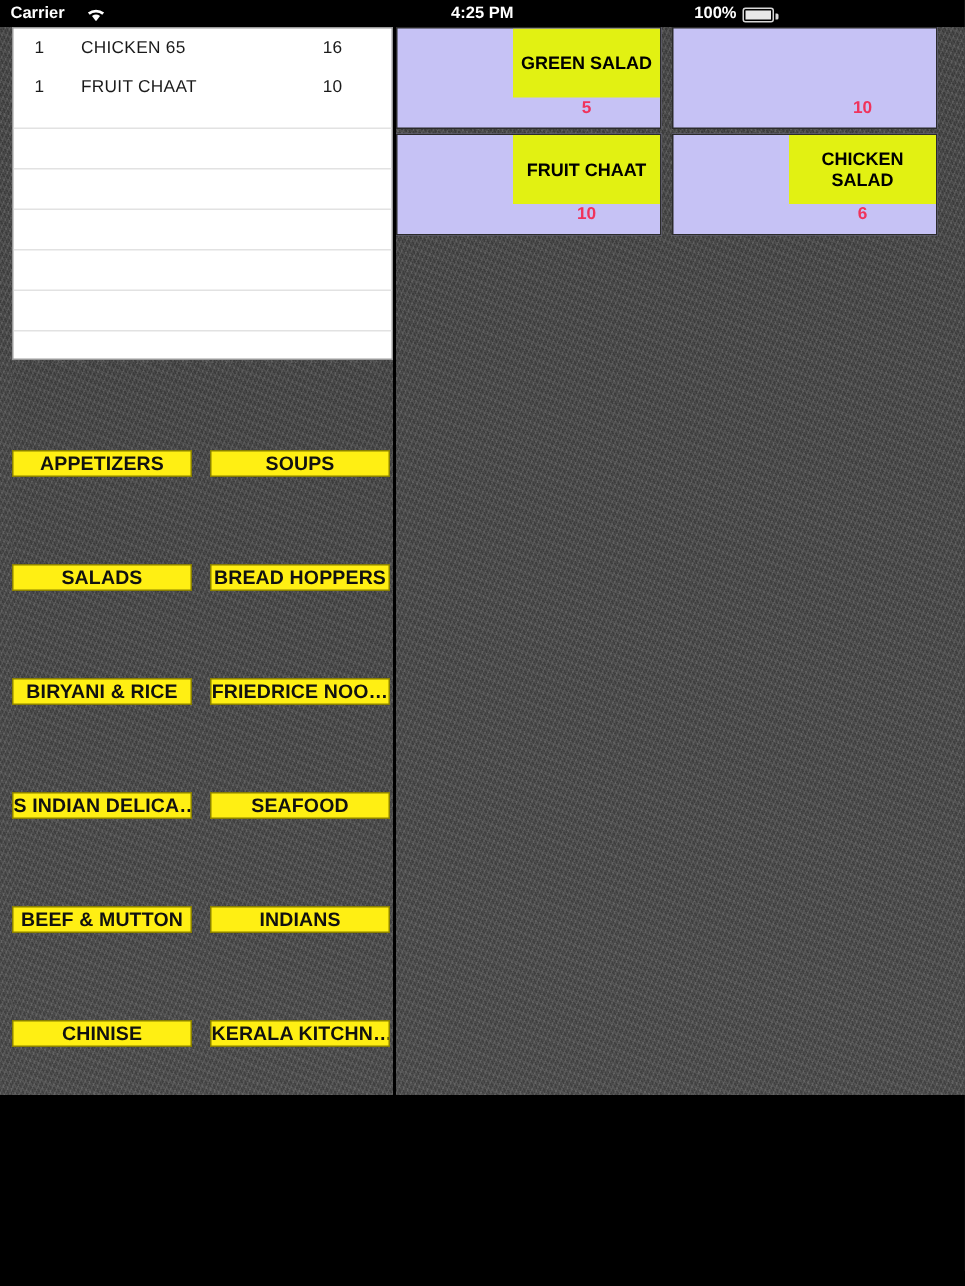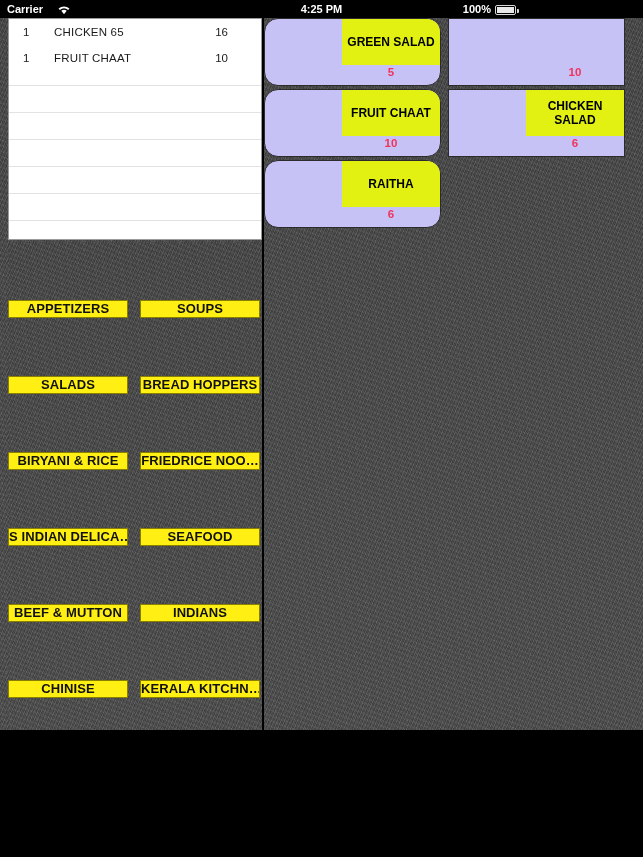--- a/index.html
+++ b/index.html
@@ -187,21 +187,21 @@
   .tile-label.tall { min-height: 46px; }
   .tile-price {
     position: absolute;
     right: 0; top: 47px;
     width: 98px;
     text-align: center;
     color: #f0335c;
     font-size: 11.5px;
     font-weight: bold;
   }
-  .tile-col0 { left: 0px; border-radius: 14px; }
+  .tile-col0 { left: 0px; }
   .tile-col1 { left: 184px; }
 
   
   .toolbar {
     position: absolute;
     left: 0; top: 730px;
     width: 643px; height: 127px;
     background: #000;
   }
 </style>
@@ -277,24 +277,20 @@
     <div class="tile tile-col0" style="top:71px">
       <div class="tile-label">FRUIT CHAAT</div>
       <div class="tile-price">10</div>
     </div>
 
     <div class="tile tile-col1" style="top:71px">
       <div class="tile-label tall">CHICKEN SALAD</div>
       <div class="tile-price">6</div>
     </div>
 
-    <div class="tile tile-col0" style="top:142px">
-      <div class="tile-label">RAITHA</div>
-      <div class="tile-price">6</div>
-    </div>
 
   </div>
 </div>
 
 <div class="toolbar">
 
   
   
 
   

